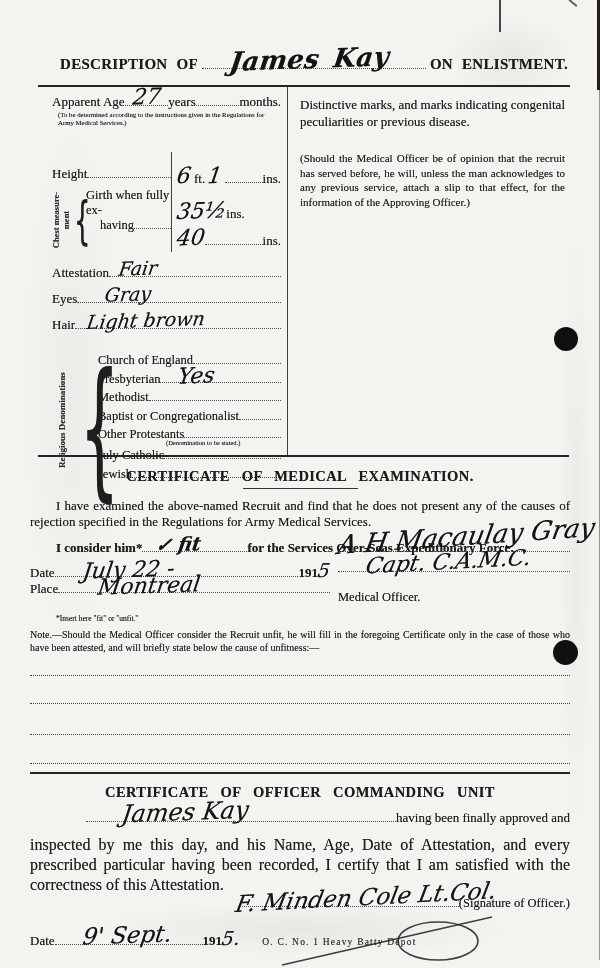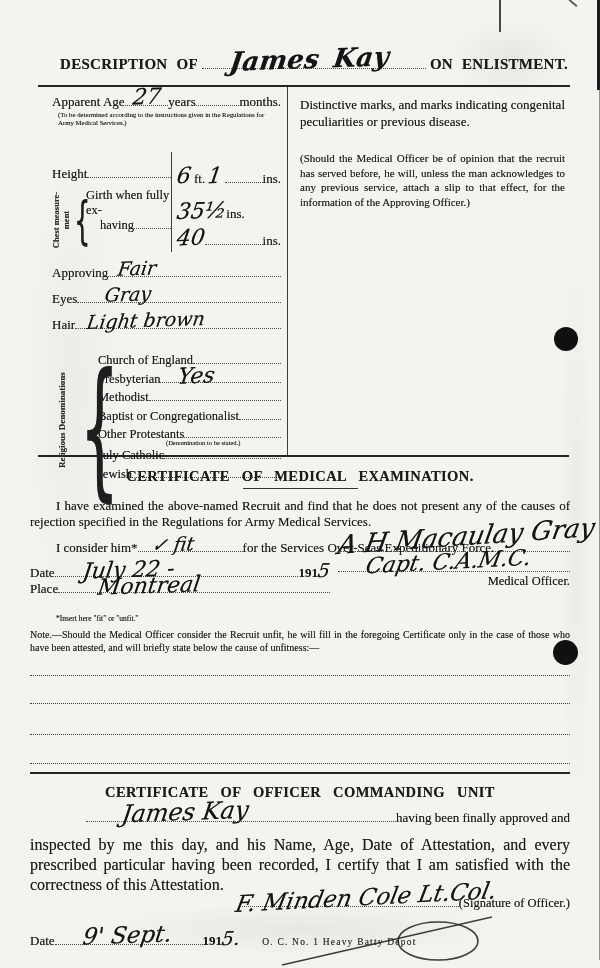--- a/index.html
+++ b/index.html
@@ -47,27 +47,27 @@
   .rel-rows{flex:1;font-size:12.5px;}
   .rel-row{display:flex;align-items:baseline;height:18.6px;}
   .rel-note{font-size:6.5px;margin:-3px 0 0 68px;height:9px;}
   .marks{font-size:13px;line-height:1.3;text-align:justify;}
   .rnote{font-size:11px;line-height:1.35;text-align:justify;margin-top:20px;color:#222;}
   
   .med{position:absolute;left:30px;top:455px;width:540px;}
   .sect-title{text-align:center;font-weight:bold;font-size:14.5px;word-spacing:8px;letter-spacing:.4px;}
   .title-ul{width:115px;height:1px;background:#333;margin:3px auto 0 auto;}
   .para{font-size:13px;line-height:1.25;text-align:justify;text-indent:26px;}
-  .consider{margin-top:9px;font-weight:normal;font-size:13px;}
+  .consider{margin-top:9px;font-weight:bold;font-size:13px;}
   .mdp{position:relative;margin-top:3px;height:48px;}
   .mdp-l{width:300px;}
   .mdp-l .row{height:22px;}
   .sig-med{position:absolute;left:308px;top:-26px;width:232px;}
   .sig-med .dline{height:20px;}
-  .medoff{font-size:12.5px;text-align:right;margin-top:2px;}
+  .medoff{font-size:12.5px;text-align:left;margin-top:18px;}
   .fn{font-size:7.5px;margin:7px 0 0 26px;}
   .mnote{font-size:10px;line-height:1.35;text-align:justify;margin-top:5px;color:#222;}
   .blank{position:absolute;left:30px;width:540px;border-bottom:1.5px dotted #3f3f3f;}
   
   .co{position:absolute;left:30px;top:776px;width:540px;}
   .co-name{margin-top:9px;height:22px;}
   .co-body{font-size:16px;line-height:1.24;text-align:justify;margin-top:3px;}
   .co-sig{position:relative;margin-top:2px;height:20px;}
   .co-date{margin-top:11px;position:relative;height:26px;}
   .stamp{font-size:9.5px;letter-spacing:1.2px;color:#333;white-space:nowrap;}
@@ -143,21 +143,21 @@
           </div>
           <div class="row t13" style="margin-top:2px;">
             <span class="hw hw-lg">40</span>
             <span class="dots"></span>
             <span>ins.</span>
           </div>
         </div>
       </div>
 
       <div class="row t13" style="margin-top:13px;height:22px;">
-        <span>Approving</span>
+        <span>Attestation</span>
         <span class="dots">
           <span class="hw hw-md" style="position:absolute;left:10px;bottom:-3px;">Fair</span>
         </span>
       </div>
       <div class="row t13" style="margin-top:4px;height:22px;">
         <span>Eyes</span>
         <span class="dots">
           <span class="hw hw-md" style="position:absolute;left:28px;bottom:-3px;">Gray</span>
         </span>
       </div>

